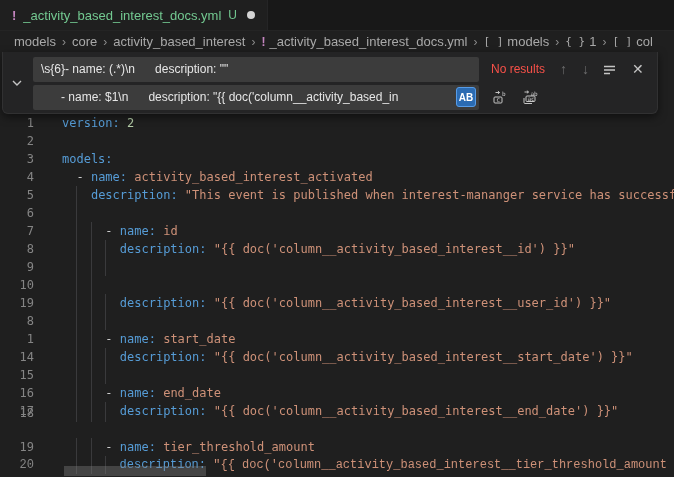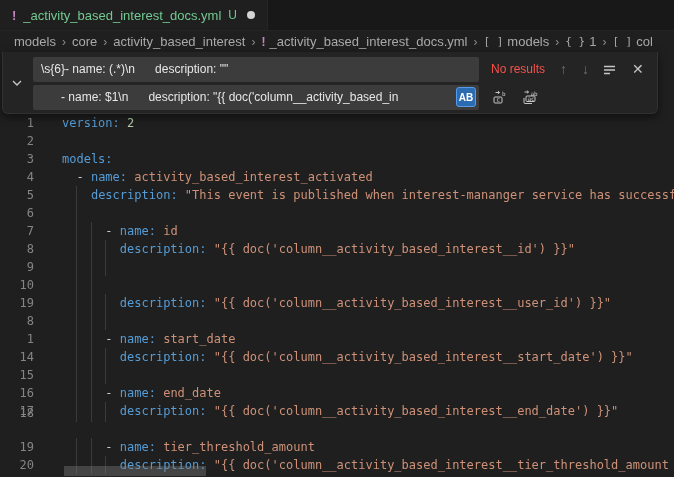--- a/index.html
+++ b/index.html
@@ -212,21 +212,21 @@
           <span class="guide" style="left: 105.32px;"></span>
           <span class="ln">18</span>
           <span class="lc"></span>
         </div>
         <div class="line" style="top: 324px;">
           <span class="guide" style="left: 76.44px;"></span>
           <span class="guide" style="left: 90.88px;"></span>
           <span class="ln">19</span>
           <span class="lc"><span class="tk-p">      - </span><span class="tk-k">name:</span><span class="tk-p"> </span><span class="tk-s">tier_threshold_amount</span></span>
         </div>
-        <div class="line" style="top: 342px;">
+        <div class="line" style="top: 342px; font-family: Liberation Mono, monospace;">
           <span class="guide" style="left: 76.44px;"></span>
           <span class="guide" style="left: 90.88px;"></span>
           <span class="guide" style="left: 105.32px;"></span>
           <span class="ln">20</span>
           <span class="lc"><span class="tk-p">        </span><span class="tk-k">description:</span><span class="tk-p"> </span><span class="tk-s">"{{ doc('column__activity_based_interest__tier_threshold_amount</span></span>
         </div>
       </div>
     <div class="hthumb"></div>
   </div>
 

